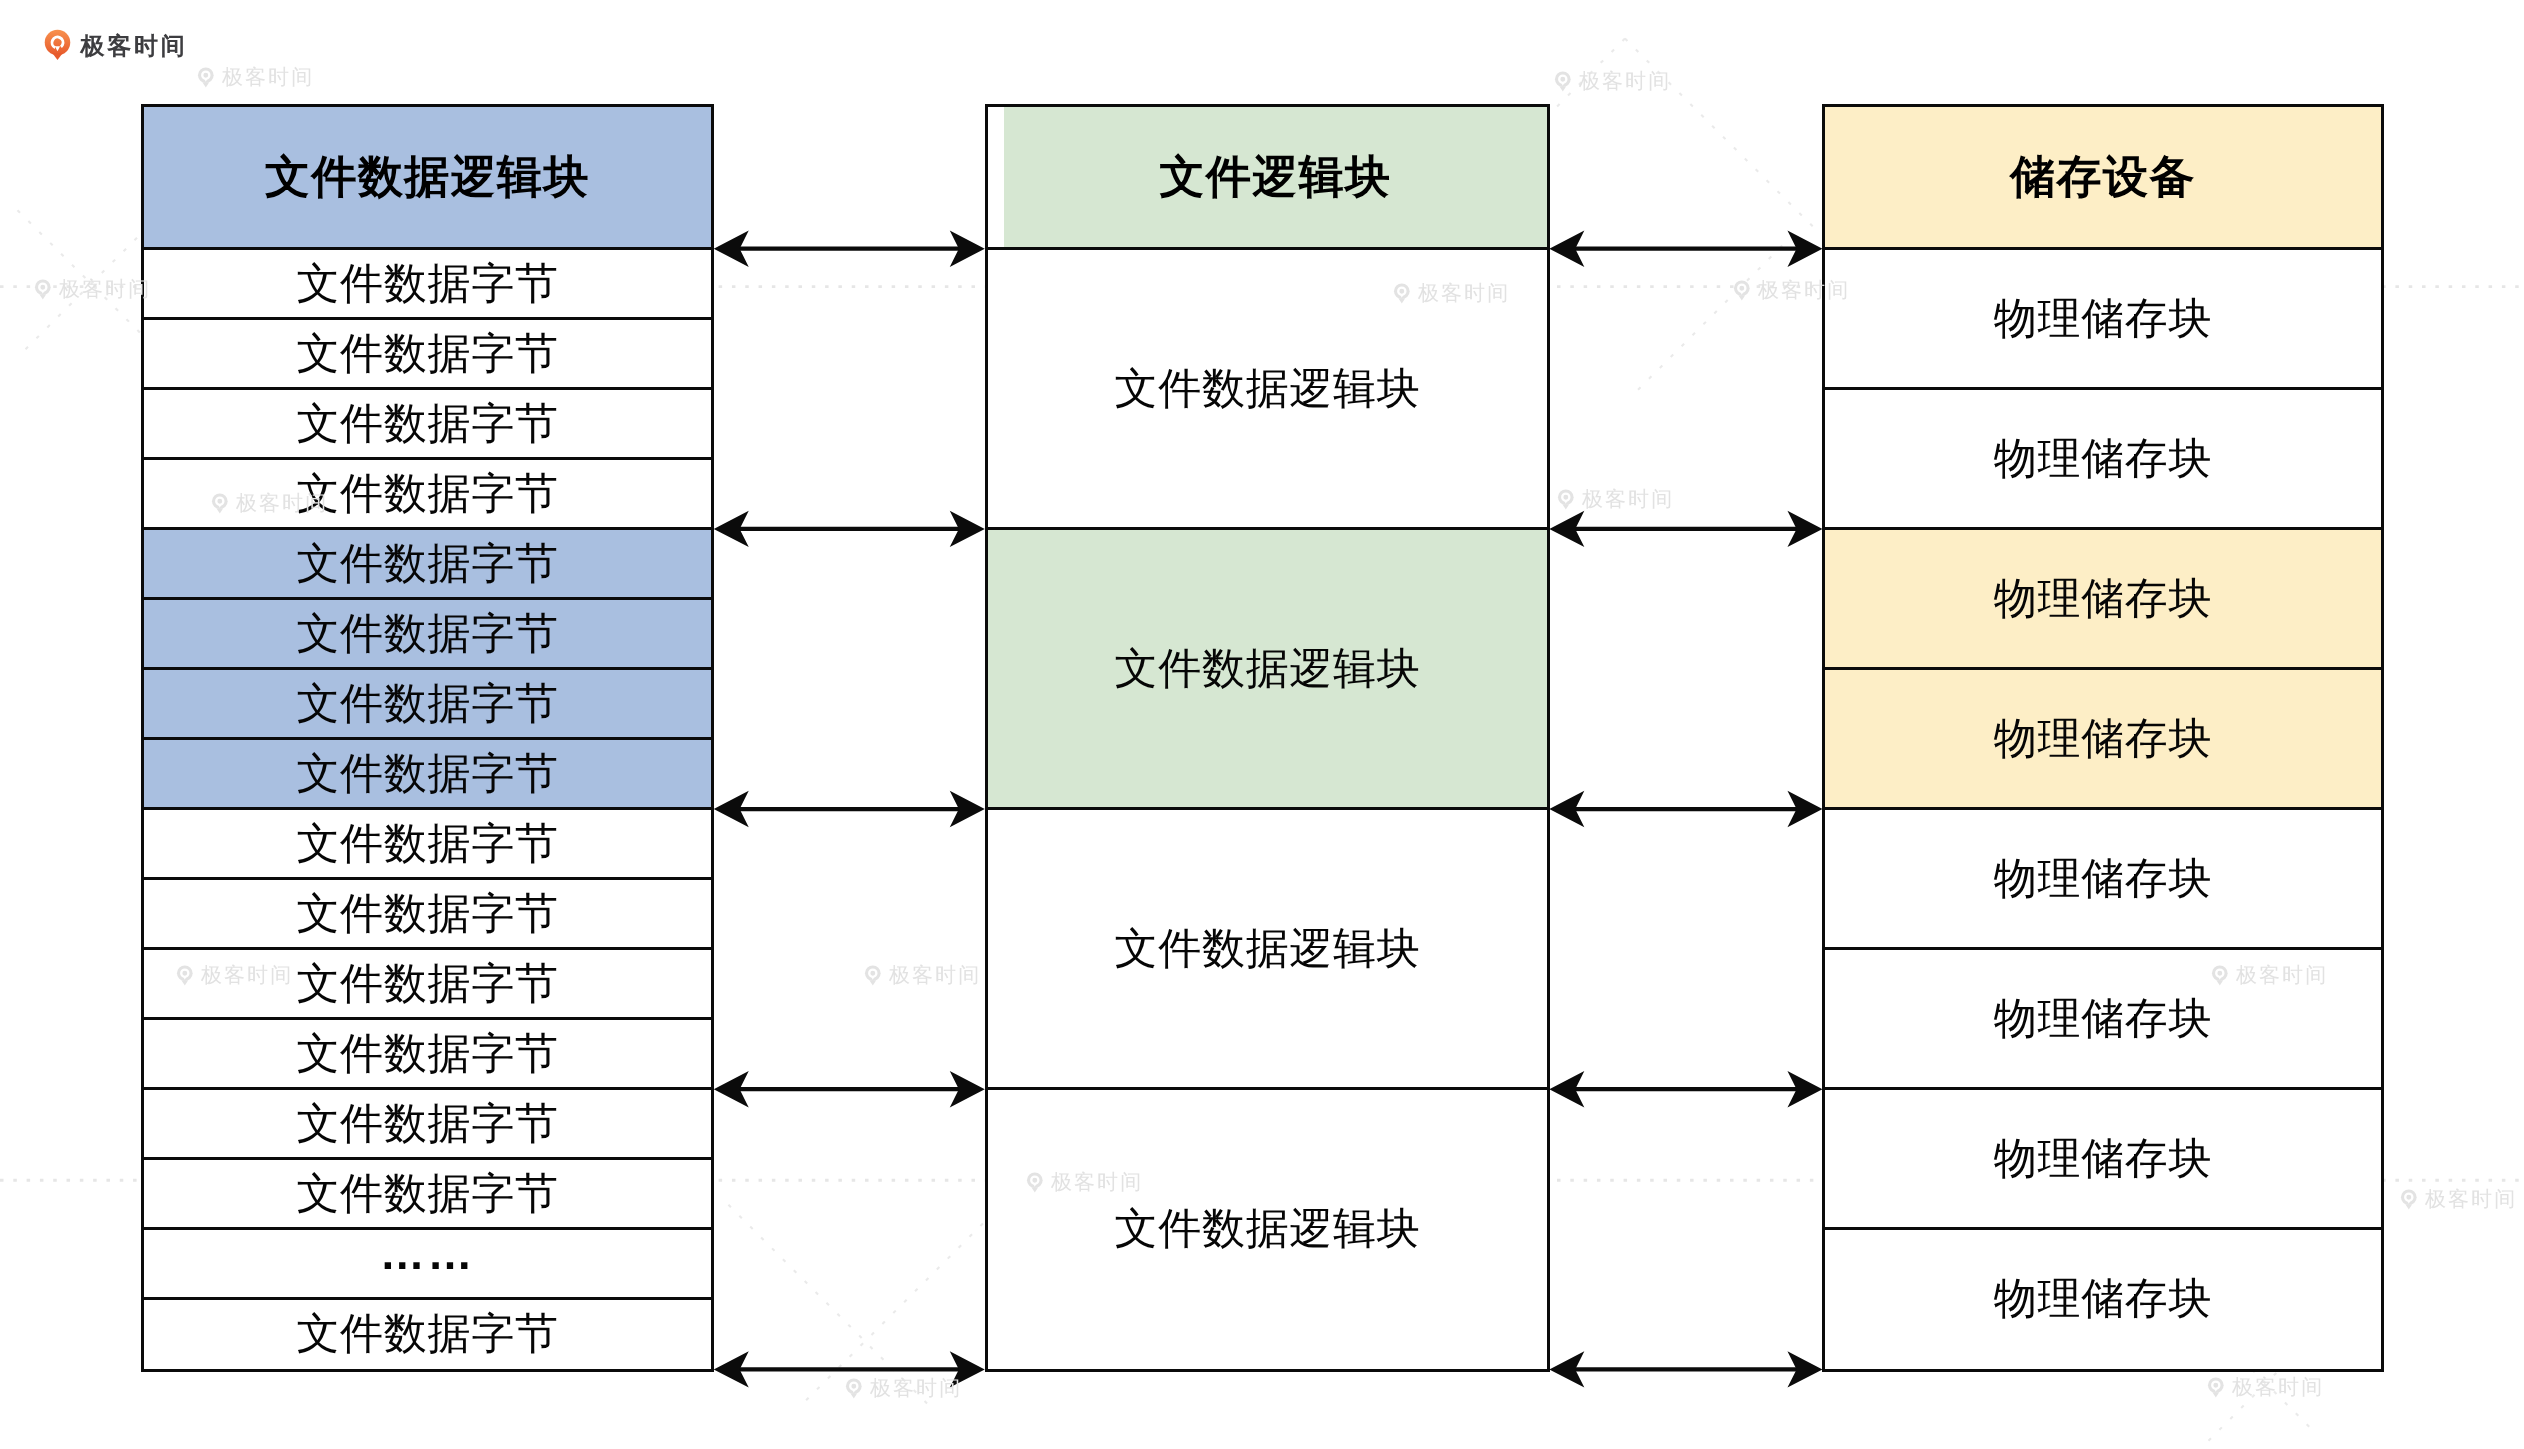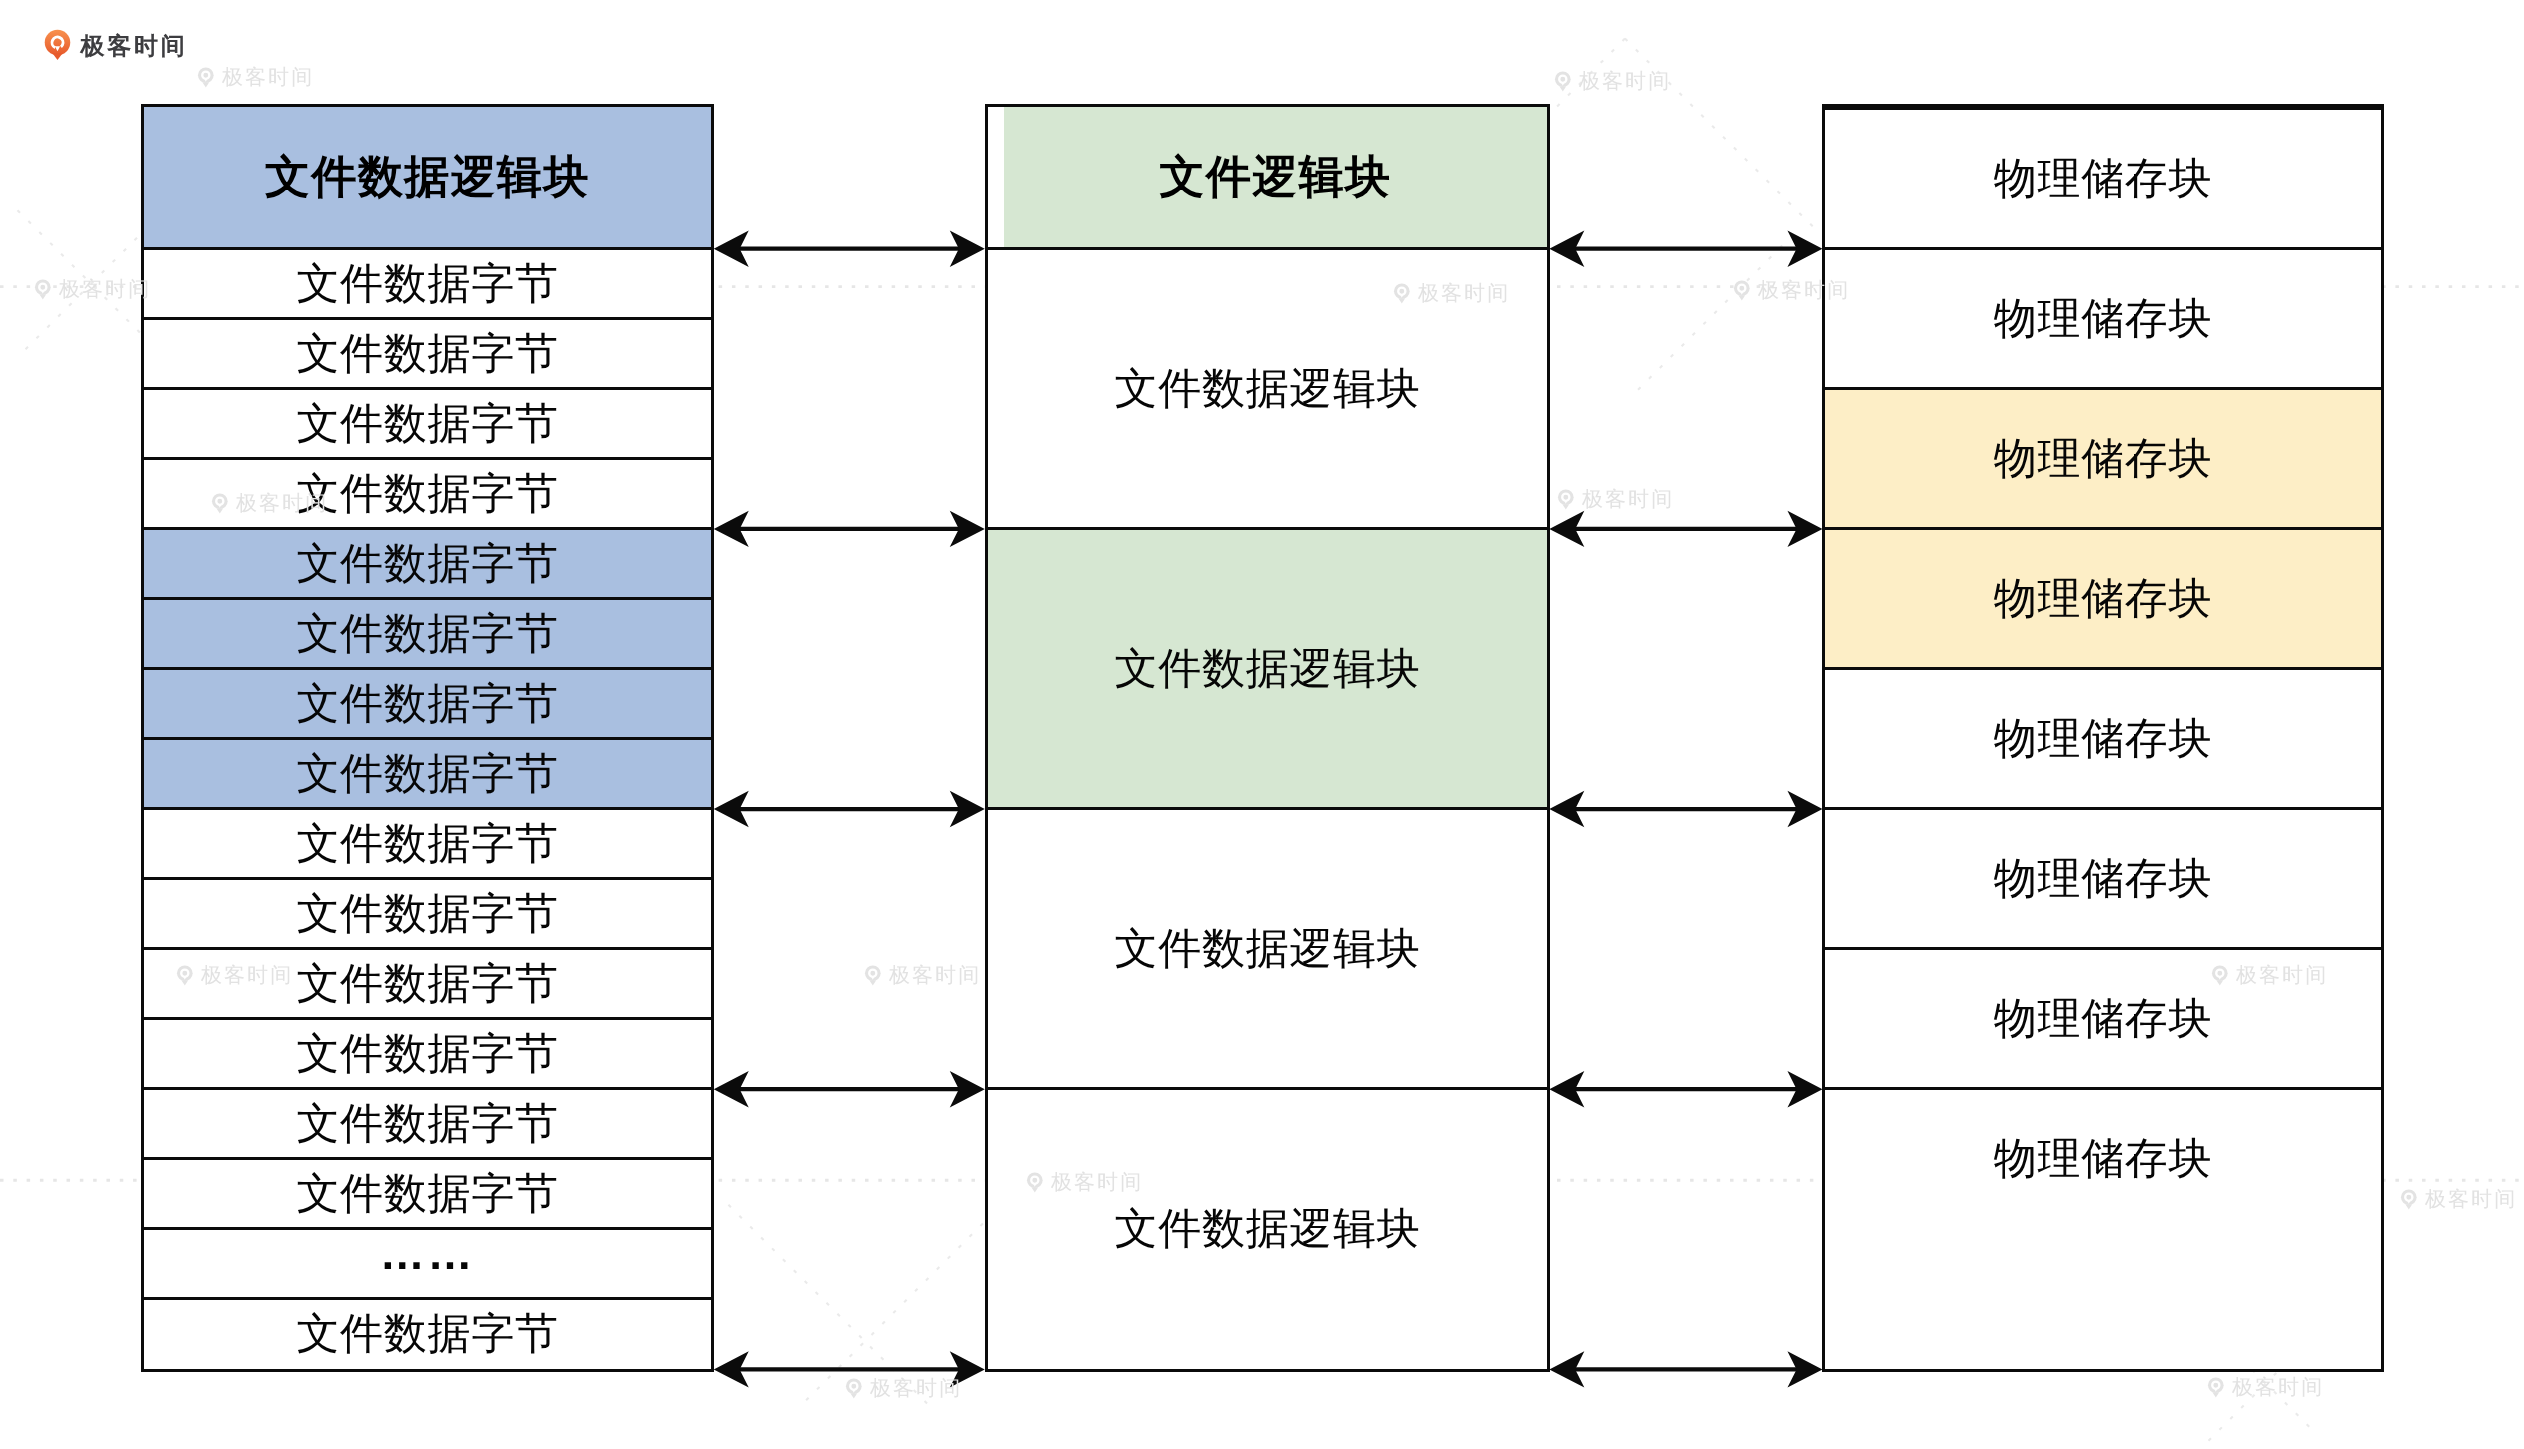--- a/index.html
+++ b/index.html
@@ -159,20 +159,23 @@
           <span class="cell-label">文件数据逻辑块</span>
         </div>
         <div class="cell" style="height: 280px;">
           <span class="cell-label">文件数据逻辑块</span>
         </div>
         <div class="cell" style="height: 280px;">
           <span class="cell-label">文件数据逻辑块</span>
         </div>
       </div>
       <div class="col" style="left: 1822px; top: 104px; width: 562px; height: 1268px;">
+        <div class="hdr" style="height: 140px; background: rgb(253, 238, 198);">
+          <span>储存设备</span>
+        </div>
         <div class="cell" style="height: 140px;">
           <span class="cell-label">物理储存块</span>
         </div>
         <div class="cell" style="height: 140px;">
           <span class="cell-label">物理储存块</span>
         </div>
         <div class="cell" style="height: 140px; background: rgb(253, 238, 198);">
           <span class="cell-label">物理储存块</span>
         </div>
         <div class="cell" style="height: 140px; background: rgb(253, 238, 198);">

